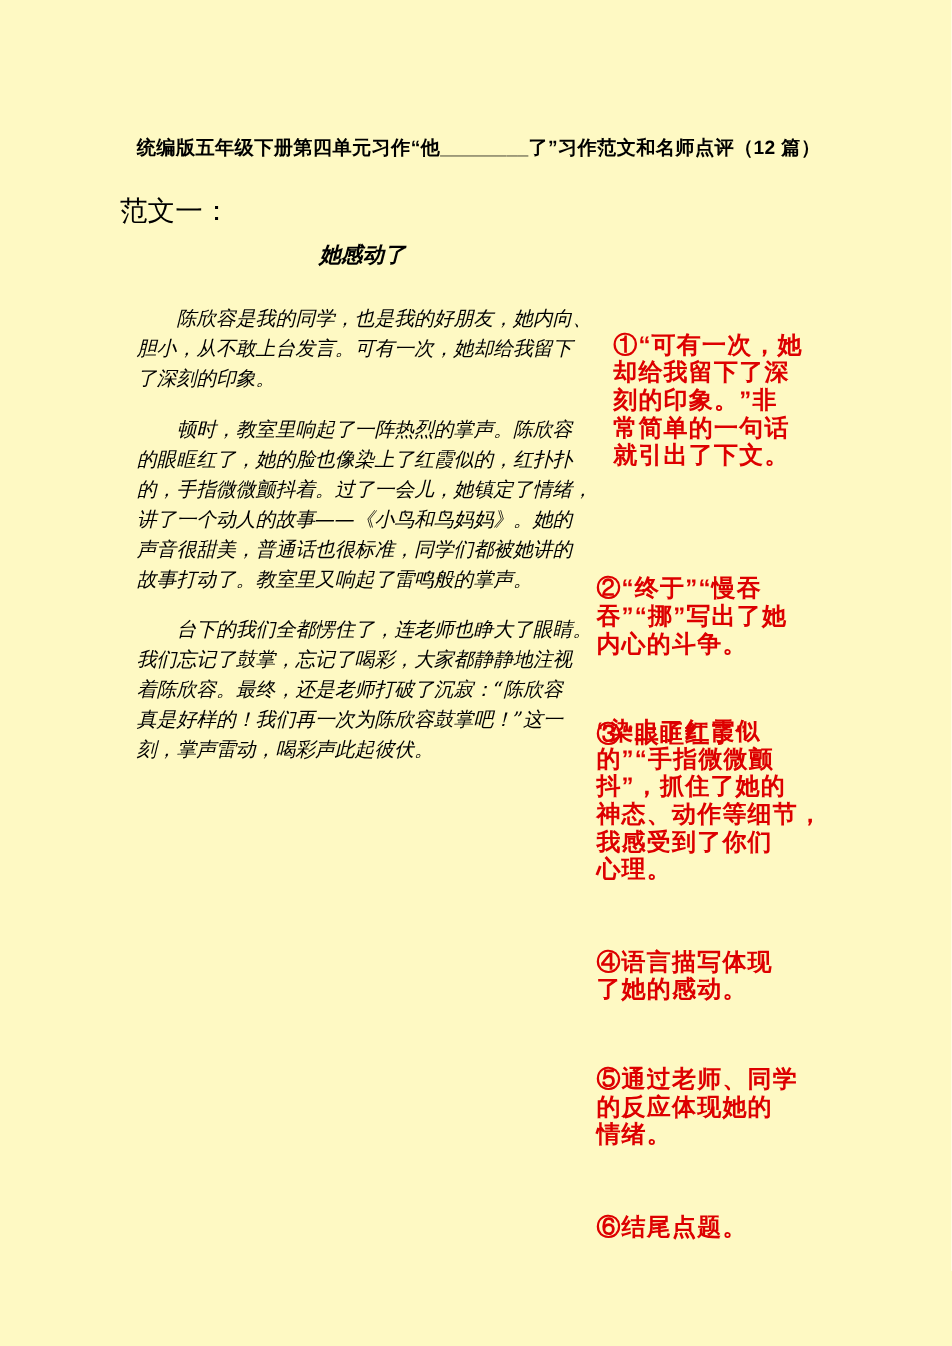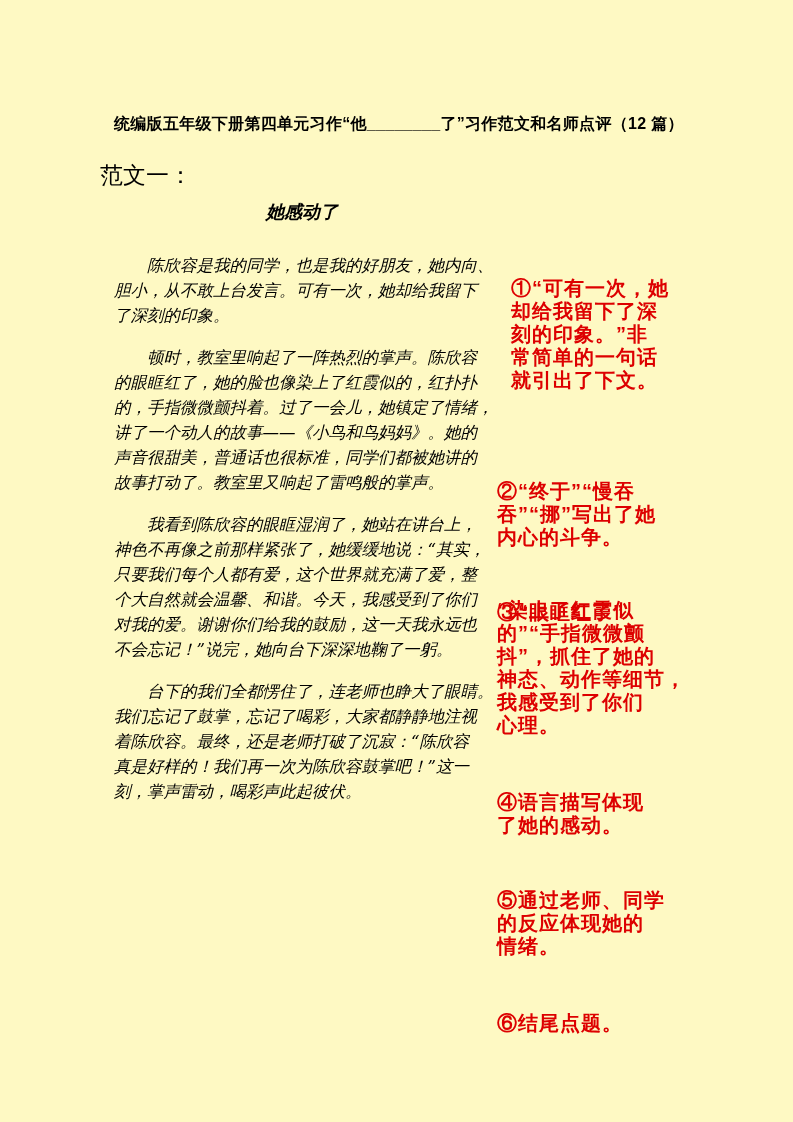--- a/index.html
+++ b/index.html
@@ -89,26 +89,20 @@
   <div class="essay-body">
     <p>陈欣容是我的同学，也是我的好朋友，她内向、
 胆小，从不敢上台发言。可有一次，她却给我留下
 了深刻的印象。</p>
     <p>顿时，教室里响起了一阵热烈的掌声。陈欣容
 的眼眶红了，她的脸也像染上了红霞似的，红扑扑
 的，手指微微颤抖着。过了一会儿，她镇定了情绪，
 讲了一个动人的故事——《小鸟和鸟妈妈》。她的
 声音很甜美，普通话也很标准，同学们都被她讲的
 故事打动了。教室里又响起了雷鸣般的掌声。</p>
-    <p>我看到陈欣容的眼眶湿润了，她站在讲台上，
-神色不再像之前那样紧张了，她缓缓地说：“其实，
-只要我们每个人都有爱，这个世界就充满了爱，整
-个大自然就会温馨、和谐。今天，我感受到了你们
-对我的爱。谢谢你们给我的鼓励，这一天我永远也
-不会忘记！”说完，她向台下深深地鞠了一躬。</p>
     <p>台下的我们全都愣住了，连老师也睁大了眼睛。
 我们忘记了鼓掌，忘记了喝彩，大家都静静地注视
 着陈欣容。最终，还是老师打破了沉寂：“陈欣容
 真是好样的！我们再一次为陈欣容鼓掌吧！”这一
 刻，掌声雷动，喝彩声此起彼伏。</p>
   </div>
 
   <div class="ann ann-1">①“可有一次，她
 却给我留下了深
 刻的印象。”非

